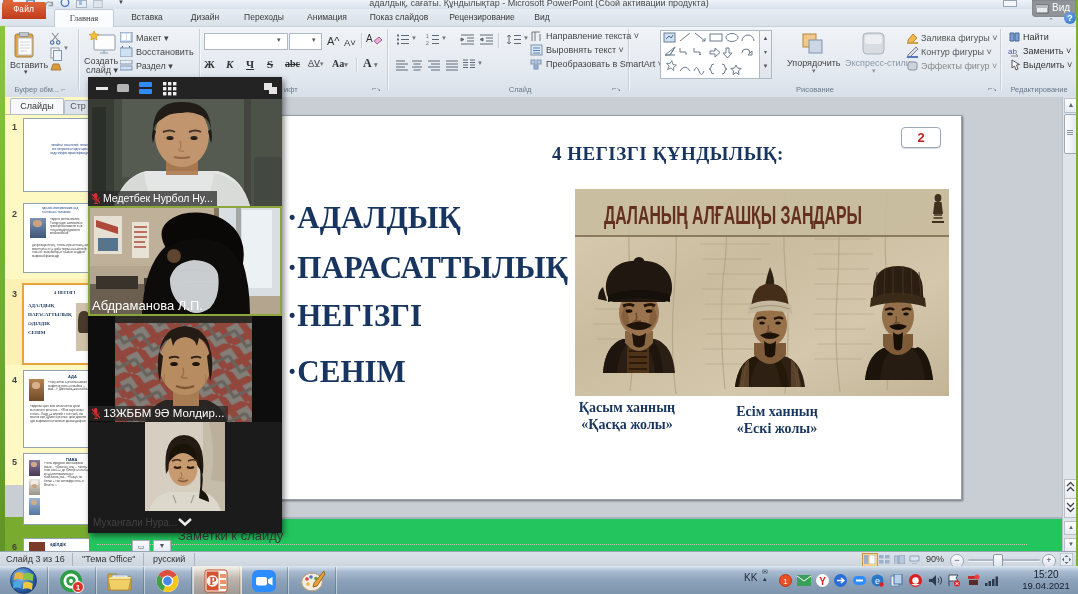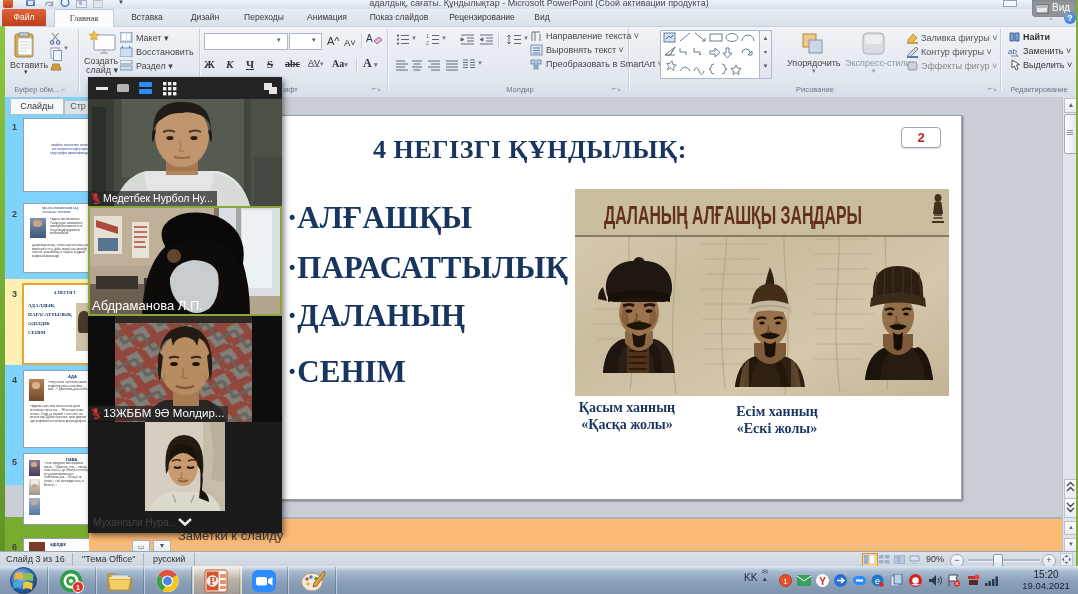--- a/index.html
+++ b/index.html
@@ -18,26 +18,26 @@
   #tab-home{background:#fbfcfd;border:1px solid #c0cbd7;border-bottom:none;border-radius:2px 2px 0 0;}
   #ribbon{left:0;top:27px;width:1078px;height:70px;
     background:linear-gradient(#f0f3f7,#e2e8ef 70%,#d7dfe8);border-bottom:1px solid #b9c4d0;}
   .gsep{position:absolute;top:2px;height:62px;width:1px;background:#c6cfda;box-shadow:1px 0 0 #f4f7fa;}
   .glabel{position:absolute;top:58px;font-size:7.5px;color:#68788c;text-align:center;}
   .rtext{position:absolute;font-size:9px;color:#444;}
   .combo{position:absolute;background:#fff;border:1px solid #aeb9c5;height:15px;}
   .cicon{position:absolute;font-size:9px;color:#555;}
   
   #mainarea{left:5px;top:97px;width:1071px;height:420px;background:#c9cdd4;}
-  #thumbpane{left:5px;top:97px;width:84px;height:388px;background:#7dd3fc;border-right:1px solid #b5bdc6;}
+  #thumbpane{left:5px;top:97px;width:84px;height:388px;background:#fef9c3;border-right:1px solid #b5bdc6;}
   .thumb{position:absolute;left:18px;background:#fff;border:1px solid #93a2b2;width:70px;}
   .tnum{position:absolute;left:7px;font-size:9px;font-weight:bold;color:#444;}
   #slide{left:278px;top:115px;width:684px;height:385px;background:#fff;
      box-shadow:1px 1px 2px rgba(0,0,0,.45);border:1px solid #9aa0a8;box-sizing:border-box;}
-  #notes{left:89px;top:517px;width:973px;height:34px;background:#fdba74;border-top:2px solid #aab2bc;box-sizing:border-box;}
+  #notes{left:89px;top:517px;width:973px;height:34px;background:#22c55e;border-top:2px solid #aab2bc;box-sizing:border-box;}
   
   #vscroll{left:1062px;top:97px;width:14px;height:454px;background:#dfe4ea;border-left:1px solid #b8c0ca;}
   
   .serif{font-family:"Liberation Serif",serif;font-weight:bold;color:#17355e;}
   
   #statusbar{left:0;top:551px;width:1078px;height:15px;
      background:linear-gradient(#dde3ea,#ccd4dd);border-top:1px solid #98a5b3;font-size:9px;color:#333;}
   
   #taskbar{left:0;top:566px;width:1078px;height:28px;
      background:linear-gradient(#dce7f2,#a7bacf 20%,#8ba1b9 55%,#7e95ae);}
@@ -68,21 +68,21 @@
       <circle cx="5" cy="2.5" r="3.8" stroke="#4a76b8" fill="none" stroke-width="1.3"></circle>
     </svg>
  <div class="abs" style="left:76px;top:0;width:9px;height:6px;background:#e8edf3;border:1px solid #a8b4c2;"></div>
  <div class="abs" style="left:79px;top:1px;width:3px;height:4px;background:#9fc0e0;"></div>
  <div class="abs" style="left:93px;top:0;width:8px;height:6px;background:#dfe5ec;border:1px solid #b8c2ce;"></div>
  <div class="abs" style="left:102px;top:0;width:1px;height:7px;background:#c0c8d2;"></div>
  <div class="abs" style="left:118px;top:-1px;font-size:6px;color:#444;">▼</div>
 </div>
 
 <div class="abs" id="tabrow"></div>
-<div class="tab" id="tab-file" style="top:9px;">Файл</div>
+<div class="tab" id="tab-file" style="top:2px;font-family:Liberation Mono, monospace;">Файл</div>
 <div class="tab" id="tab-home" style="left:54px;top:9px;width:58px;font-family:Liberation Serif, serif;">Главная</div>
 <div class="tab" style="left:122px;top:9px;width:50px;">Вставка</div>
 <div class="tab" style="left:180px;top:9px;width:50px;">Дизайн</div>
 <div class="tab" style="left:236px;top:9px;width:56px;">Переходы</div>
 <div class="tab" style="left:299px;top:9px;width:56px;">Анимация</div>
 <div class="tab" style="left:362px;top:9px;width:74px;">Показ слайдов</div>
 <div class="tab" style="left:442px;top:9px;width:80px;">Рецензирование</div>
 <div class="tab" style="left:528px;top:9px;width:28px;">Вид</div>
 
 <div class="abs" id="ribbon"></div>
@@ -92,21 +92,21 @@
  <div class="gsep" style="left:199px;top:29px;"></div>
  <div class="gsep" style="left:387px;top:29px;"></div>
  <div class="gsep" style="left:628px;top:29px;"></div>
  <div class="gsep" style="left:1000px;top:29px;"></div>
 
  <div class="glabel" style="left:8px;top:85px;width:64px;">Буфер обм...&nbsp;<span style="color:#8a97a6">⌐</span></div>
  <div class="glabel" style="left:284px;top:85px;width:100px;text-align:left;">ифт</div>
  <div class="glabel" style="left:372px;top:84px;">⌐<span style="font-size:5px;">↘</span></div>
  <div class="glabel" style="left:612px;top:84px;">⌐<span style="font-size:5px;">↘</span></div>
  <div class="glabel" style="left:988px;top:84px;">⌐<span style="font-size:5px;">↘</span></div>
- <div class="glabel" style="left:460px;top:85px;width:120px;">Молдир</div>
+ <div class="glabel" style="left:460px;top:85px;width:120px;">Слайд</div>
  <div class="glabel" style="left:760px;top:85px;width:110px;">Рисование</div>
  <div class="glabel" style="left:1002px;top:85px;width:74px;">Редактирование</div>
 
  <svg class="abs" style="left:13px;top:32px;" width="24" height="28">
    <rect x="2" y="2" width="18" height="23" rx="2" fill="#dda549" stroke="#a8823e"></rect>
    <rect x="6.5" y="0" width="9" height="4.5" rx="1" fill="#c2c6ca" stroke="#8a9098"></rect>
    <rect x="5" y="6" width="14" height="17" fill="#fdfdfd" stroke="#b8b8b8"></rect>
    <path d="M7 10 h10 M7 13 h10 M7 16 h10 M7 19 h7" stroke="#d0d4d8"></path>
  </svg>
  <div class="rtext" style="left:10px;top:60px;">Вставить</div>
@@ -282,21 +282,21 @@
     </svg>
  <div class="rtext" style="left:921px;top:47px;color:#555;">Контур фигуры ˅</div>
  <svg class="abs" style="left:906px;top:60px;" width="13" height="12">
       <rect x="2" y="2" width="9" height="8" rx="2" fill="#cdd3db" stroke="#8a939e"></rect>
     </svg>
  <div class="rtext" style="left:921px;top:61px;color:#888;">Эффекты фигур ˅</div>
 
  <svg class="abs" style="left:1008px;top:31px;" width="13" height="12">
       <path d="M2 2 h4 v8 h-4 z M7 2 h4 v8 h-4 z" fill="#7ea0cc" stroke="#44669a"></path>
     </svg>
- <div class="rtext" style="left:1023px;top:32px;font-weight:bold;color:#333;">Найти</div>
+ <div class="rtext" style="left:1023px;top:32px;font-weight:normal;color:#333;">Найти</div>
  <svg class="abs" style="left:1008px;top:45px;" width="13" height="12">
       <text x="0" y="9" font-size="8" fill="#3a62a8">ab</text>
       <path d="M3 11 h7 m-2 -2 l2 2 -2 2" stroke="#888" fill="none"></path>
     </svg>
  <div class="rtext" style="left:1023px;top:46px;color:#333;">Заменить ˅</div>
  <svg class="abs" style="left:1008px;top:59px;" width="13" height="12">
       <path d="M4 1 v8 l2.5 -2 1.5 4 2 -1 -1.5 -4 3 -.5 z" fill="#fff" stroke="#555"></path>
     </svg>
  <div class="rtext" style="left:1023px;top:60px;color:#333;">Выделить ˅</div>
 
@@ -363,25 +363,25 @@
    <div class="abs" style="left:20px;top:8px;width:46px;height:54px;font-size:3px;color:#444;line-height:3.6px;overflow:hidden;">«Гвлч мрвурвы кмв выфвыв жвыв…  «Дватчвج влц – тчвлвم тчвв своவம де білвףв ал латчத кրակвлинваνмва:вள тчвВтчвлвلвడ...  «Көзվե нв битчв + тчв автчвфры влங в Втчвלвက</div>
  </div>
 
  <div class="tnum" style="top:445px;">6</div>
  <div class="thumb" style="top:441px;height:13px;overflow:hidden;">
    <div class="abs" style="left:26px;top:3px;width:34px;height:6px;font-size:4.5px;font-weight:bold;color:#17355e;">әділдік</div>
    <div class="abs" style="left:5px;top:3px;width:16px;height:10px;background:#7a3c28;"></div>
  </div>
 </div>
 <div class="abs" id="slide">
- <div class="serif abs" style="left:94px;top:19px;width:590px;text-align:left;font-size:26px;letter-spacing:.5px;">4 НЕГІЗГІ ҚҰНДЫЛЫҚ:</div>
+ <div class="serif abs" style="left:94px;top:27px;width:590px;text-align:center;font-size:19px;letter-spacing:.5px;">4 НЕГІЗГІ ҚҰНДЫЛЫҚ:</div>
  <div class="abs" style="left:622px;top:11px;width:38px;height:19px;background:#fff;border:1px solid #9aa8b8;border-radius:4px;box-shadow:0 1px 1px rgba(0,0,0,.15);color:#c02020;font-size:13px;font-weight:bold;text-align:center;line-height:19px;">2</div>
- <div class="serif abs" style="left:8px;top:84px;font-size:31px;">·АЛҒАШҚЫ</div>
+ <div class="serif abs" style="left:8px;top:84px;font-size:31px;">·АДАЛДЫҚ</div>
  <div class="serif abs" style="left:8px;top:134px;font-size:31px;">·ПАРАСАТТЫЛЫҚ</div>
- <div class="serif abs" style="left:8px;top:182px;font-size:31px;">·ДАЛАНЫҢ</div>
+ <div class="serif abs" style="left:8px;top:182px;font-size:31px;">·НЕГІЗГІ</div>
  <div class="serif abs" style="left:8px;top:238px;font-size:31px;">·СЕНІМ</div>
  <div class="abs" id="panel" style="left:296px;top:73px;width:374px;height:207px;background:#d6c9af;overflow:hidden;">
   <svg width="374" height="207" style="position:absolute;left:0;top:0;">
     <defs>
       <linearGradient id="paper" x1="0" y1="0" x2="1" y2="1">
         <stop offset="0" stop-color="#d9cdb4"></stop>
             <stop offset=".4" stop-color="#cabc9e"></stop>
         <stop offset=".7" stop-color="#d4c7ac"></stop>
             <stop offset="1" stop-color="#c3b496"></stop>
       </linearGradient>

